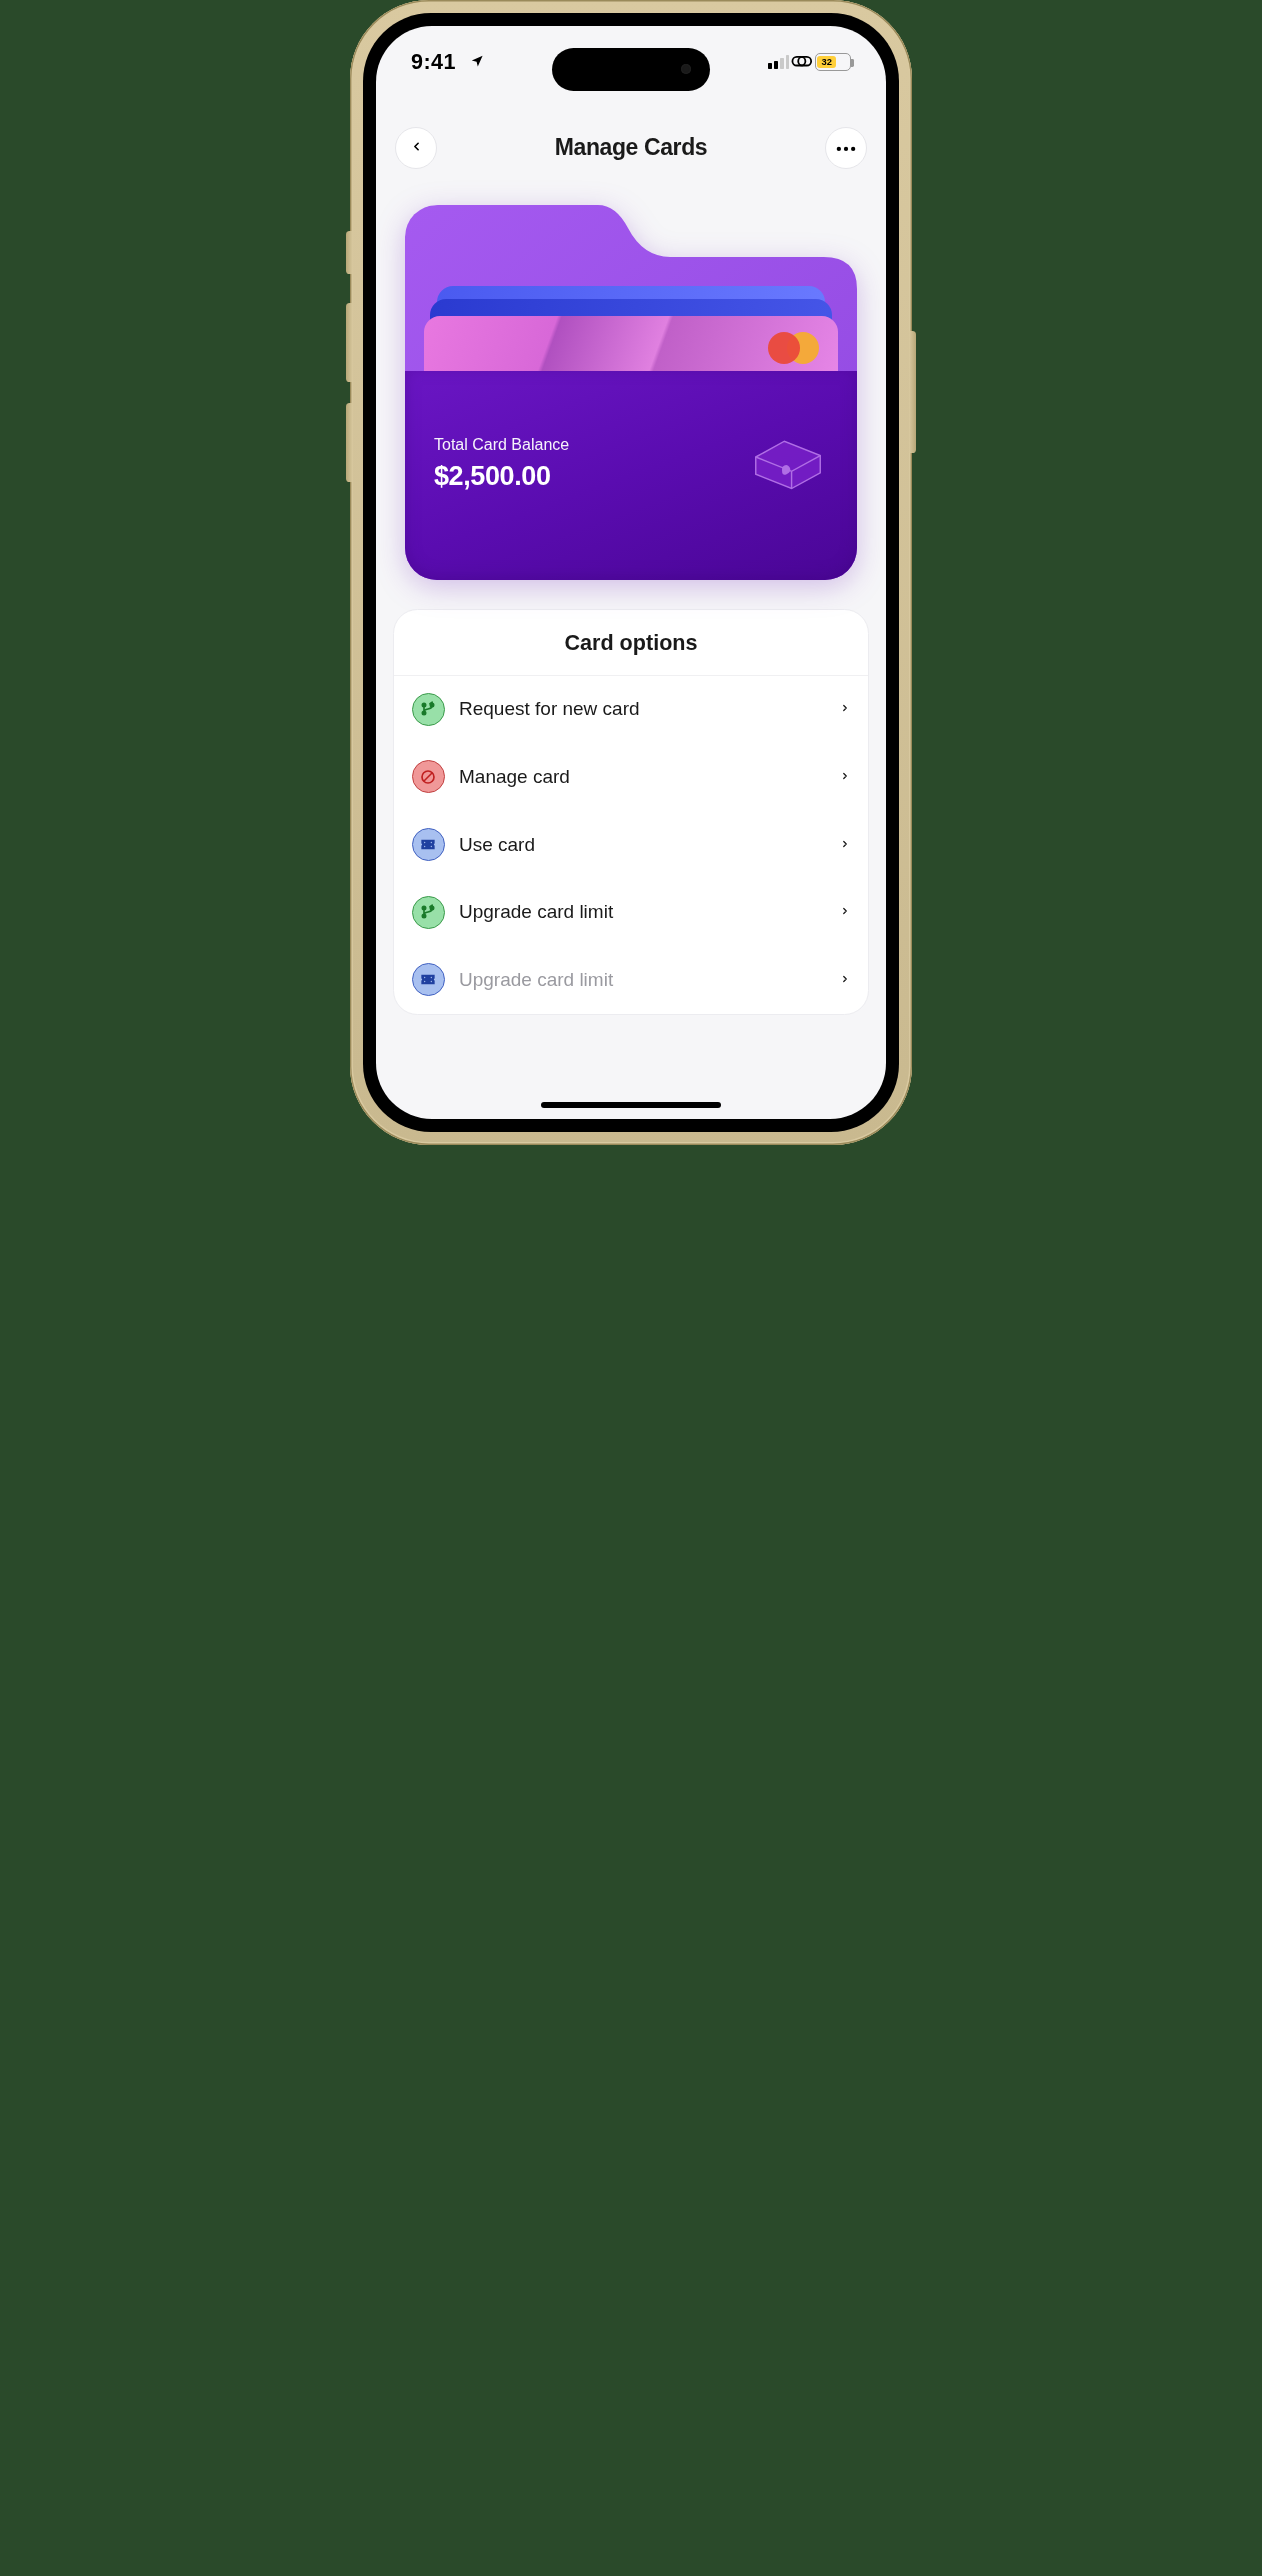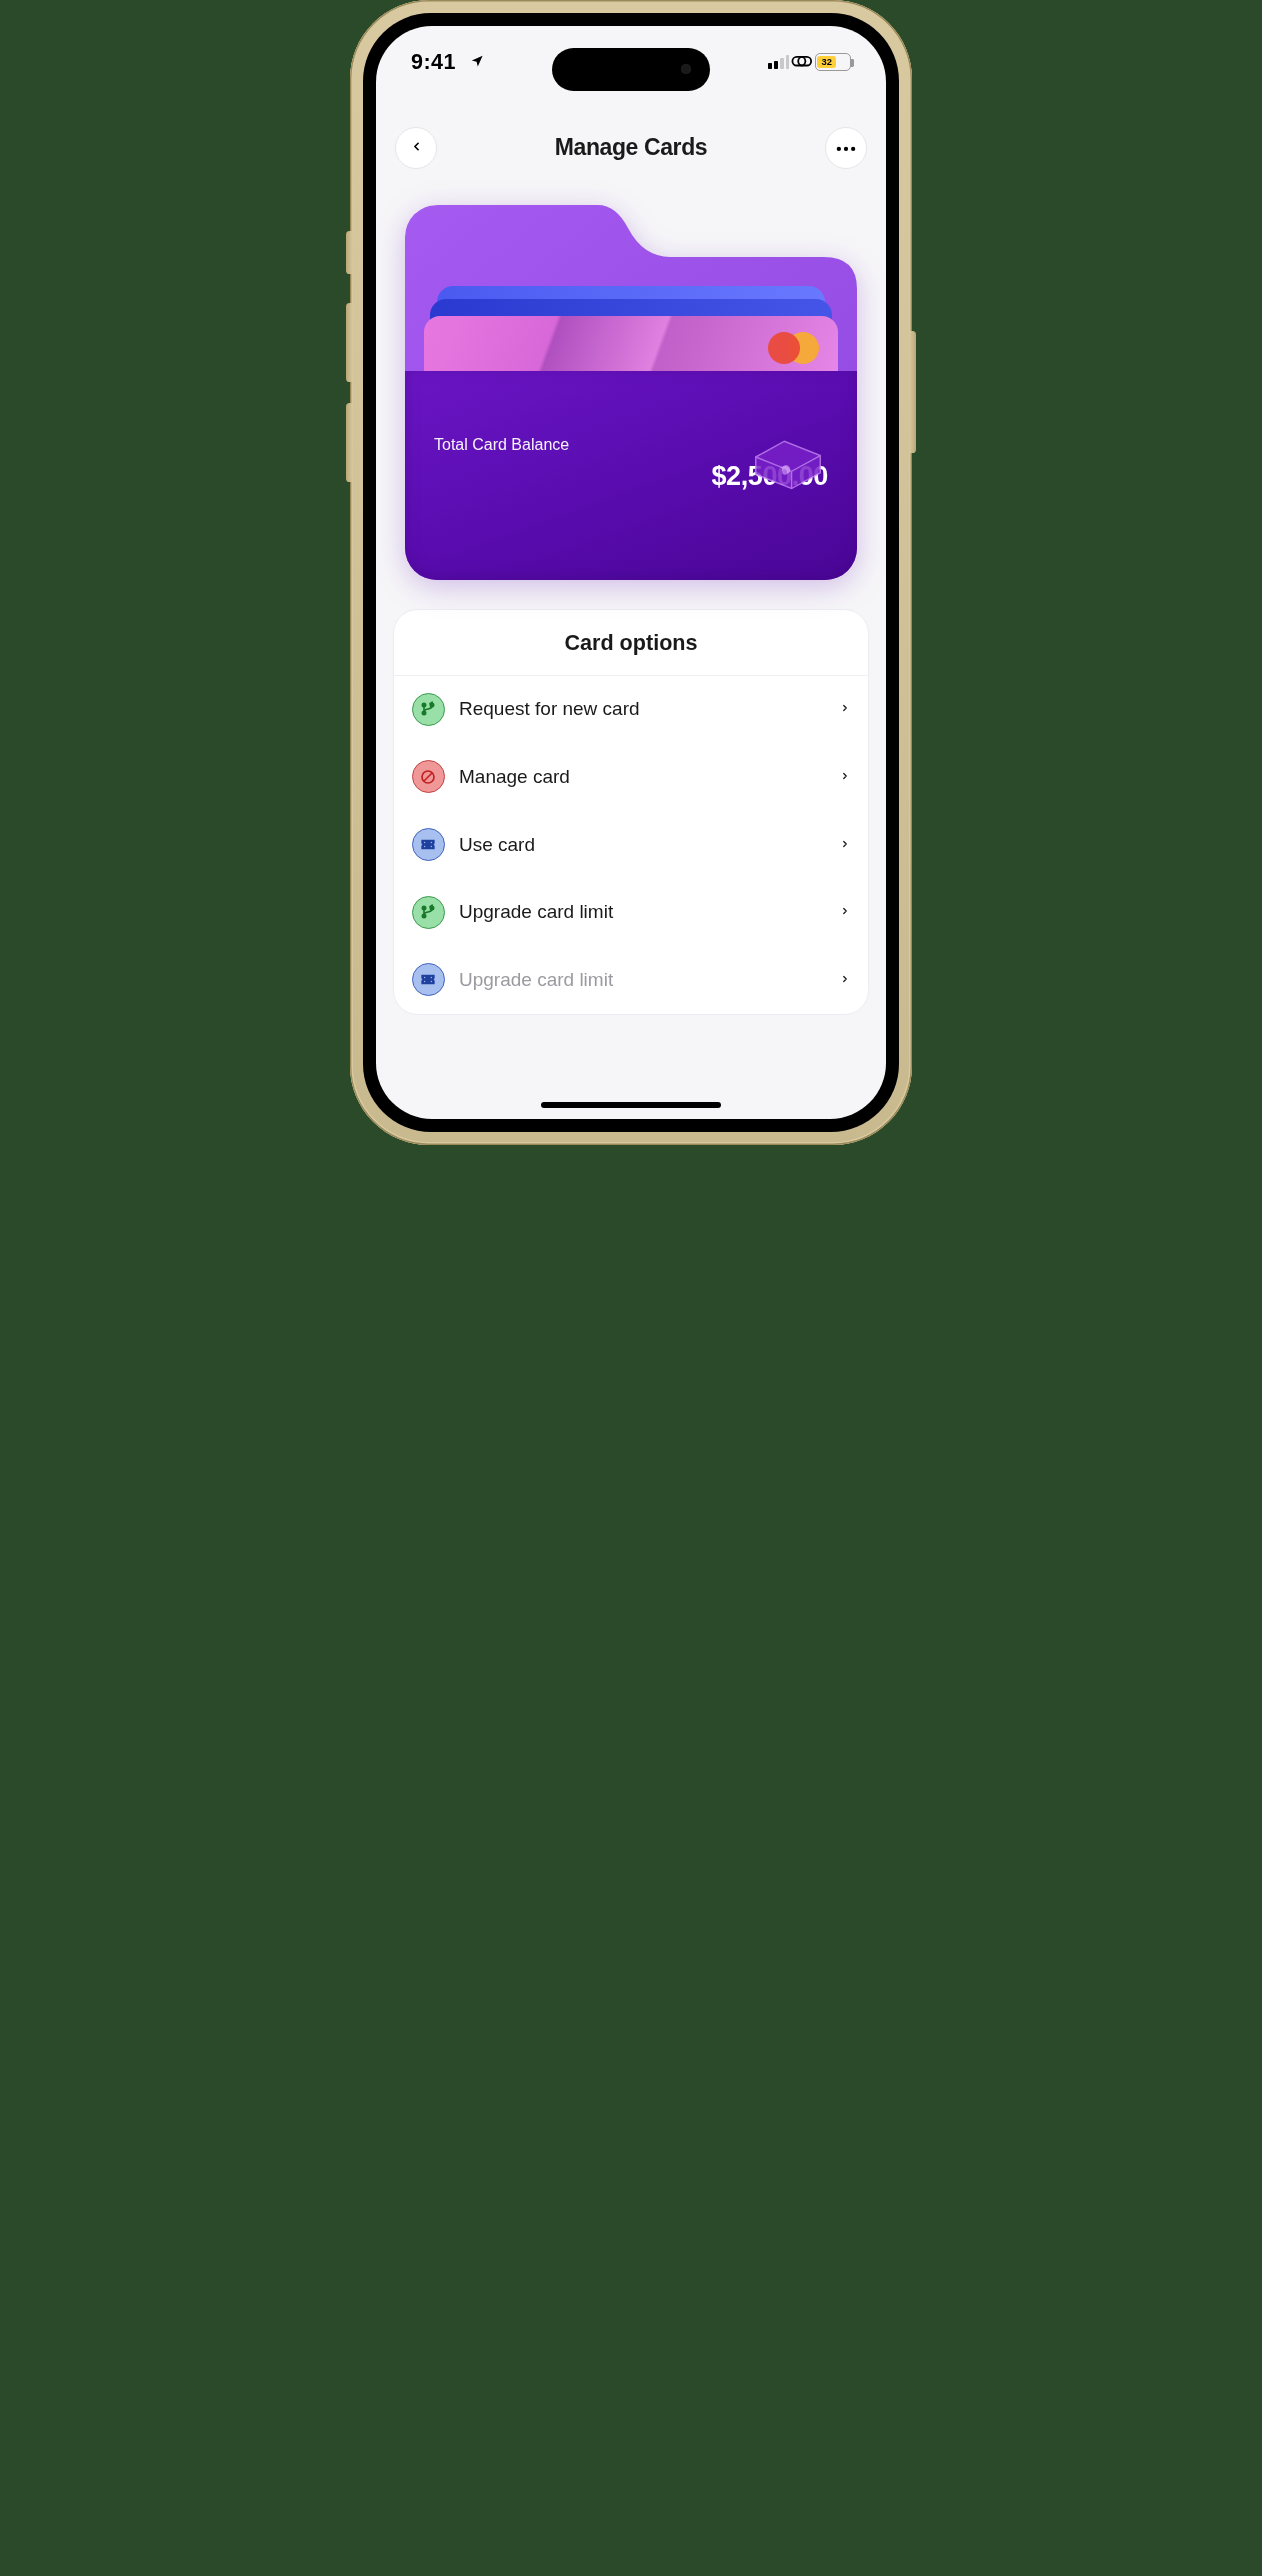--- a/index.html
+++ b/index.html
@@ -158,21 +158,21 @@
     position:absolute;
     left:0; right:0; bottom:0;
     height:209px;
     background: linear-gradient(160deg,#6a16c4 0%, #5a0cb0 50%, #4a0696 100%);
     border-radius: 0 0 32px 32px;
     box-shadow: 0 -2.9px 14.4px rgba(60,0,120,0.35) inset;
     padding: 65px 29px 29px;
     color:#fff;
   }
   .balance-label { font-size:16px; font-weight:500; opacity:0.95; margin-bottom:7.2px;}
-  .balance-value { font-size:27px; font-weight:600; letter-spacing:-0.4px;text-align:right;}
+  .balance-value { font-size:27px; font-weight:600; letter-spacing:-0.4px;}
   .folder-icon {
     position:absolute;
     right:26px; top:43px;
     width:86px; height:86px;
     opacity:0.85;
   }
   
   .options {
     margin: 0 17.3px;
     background:#fff;

